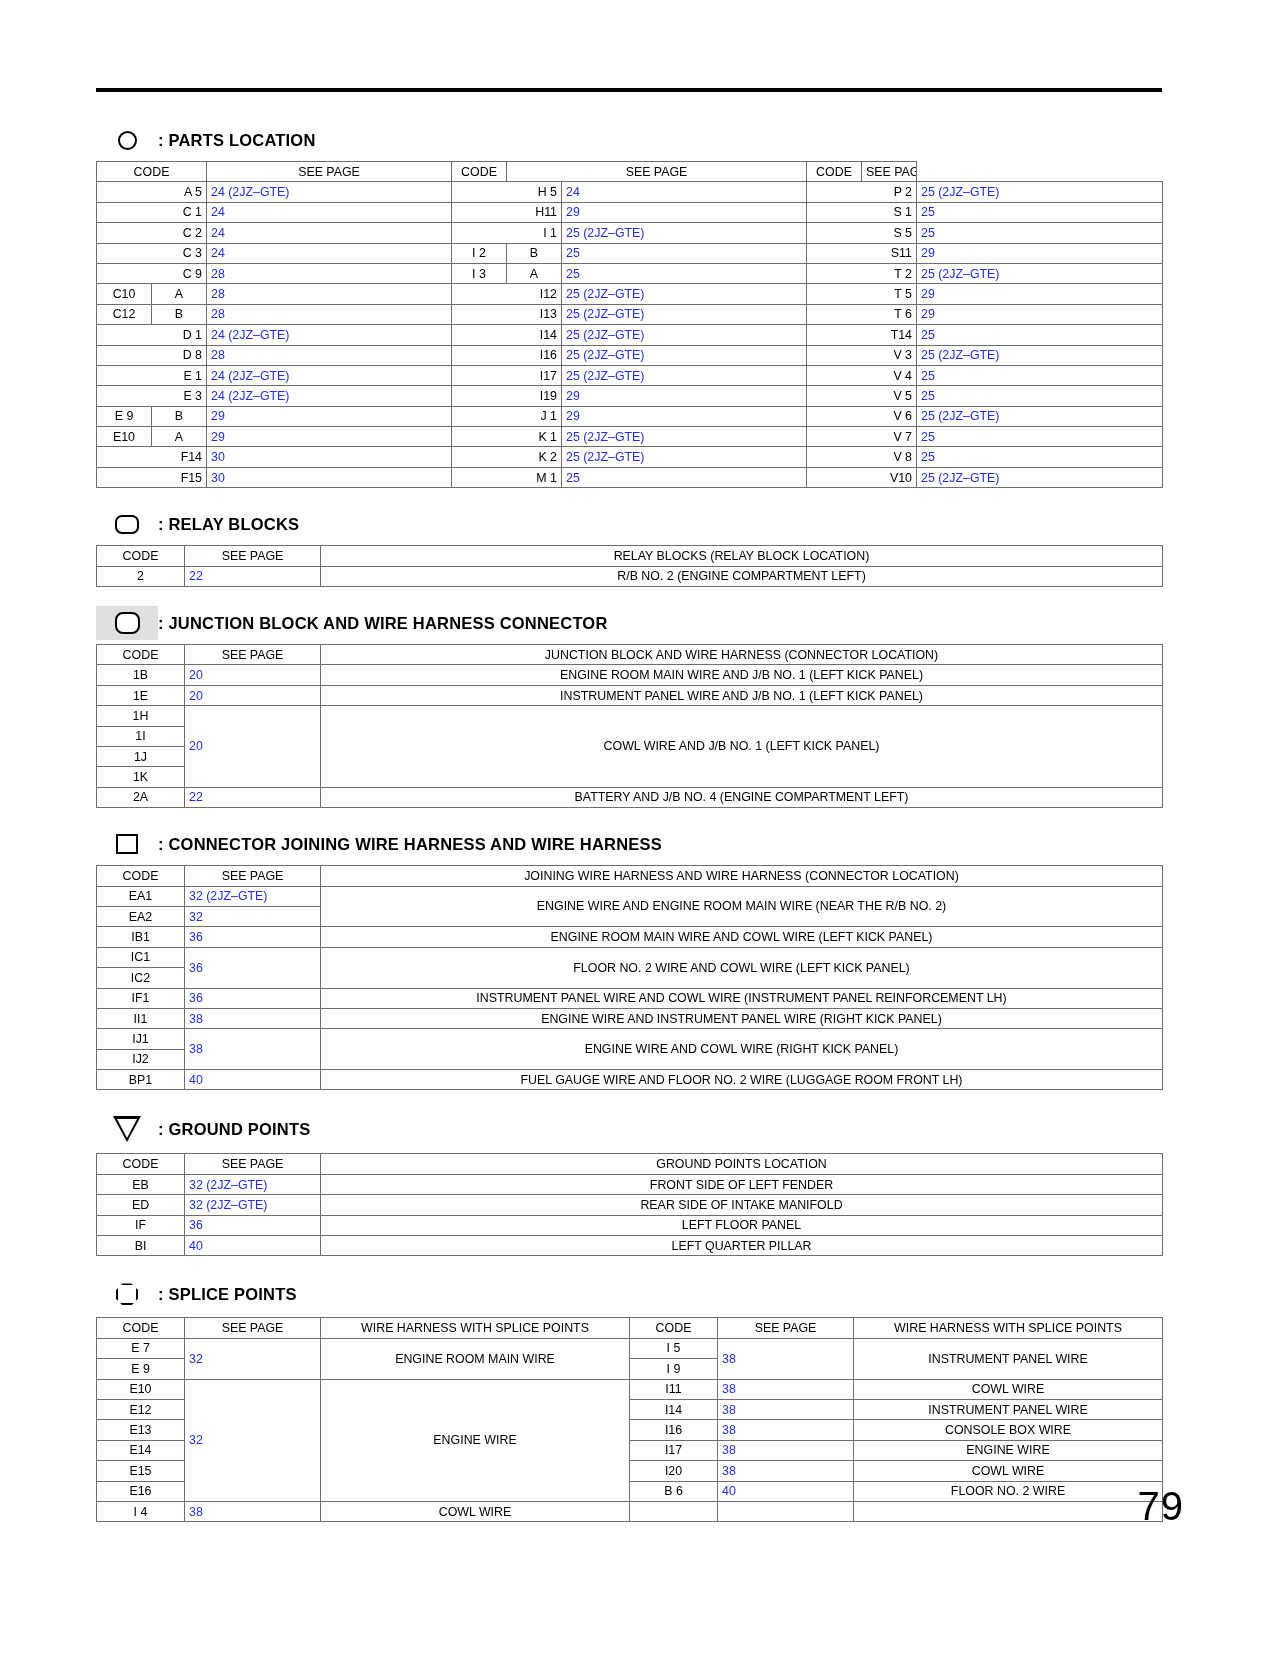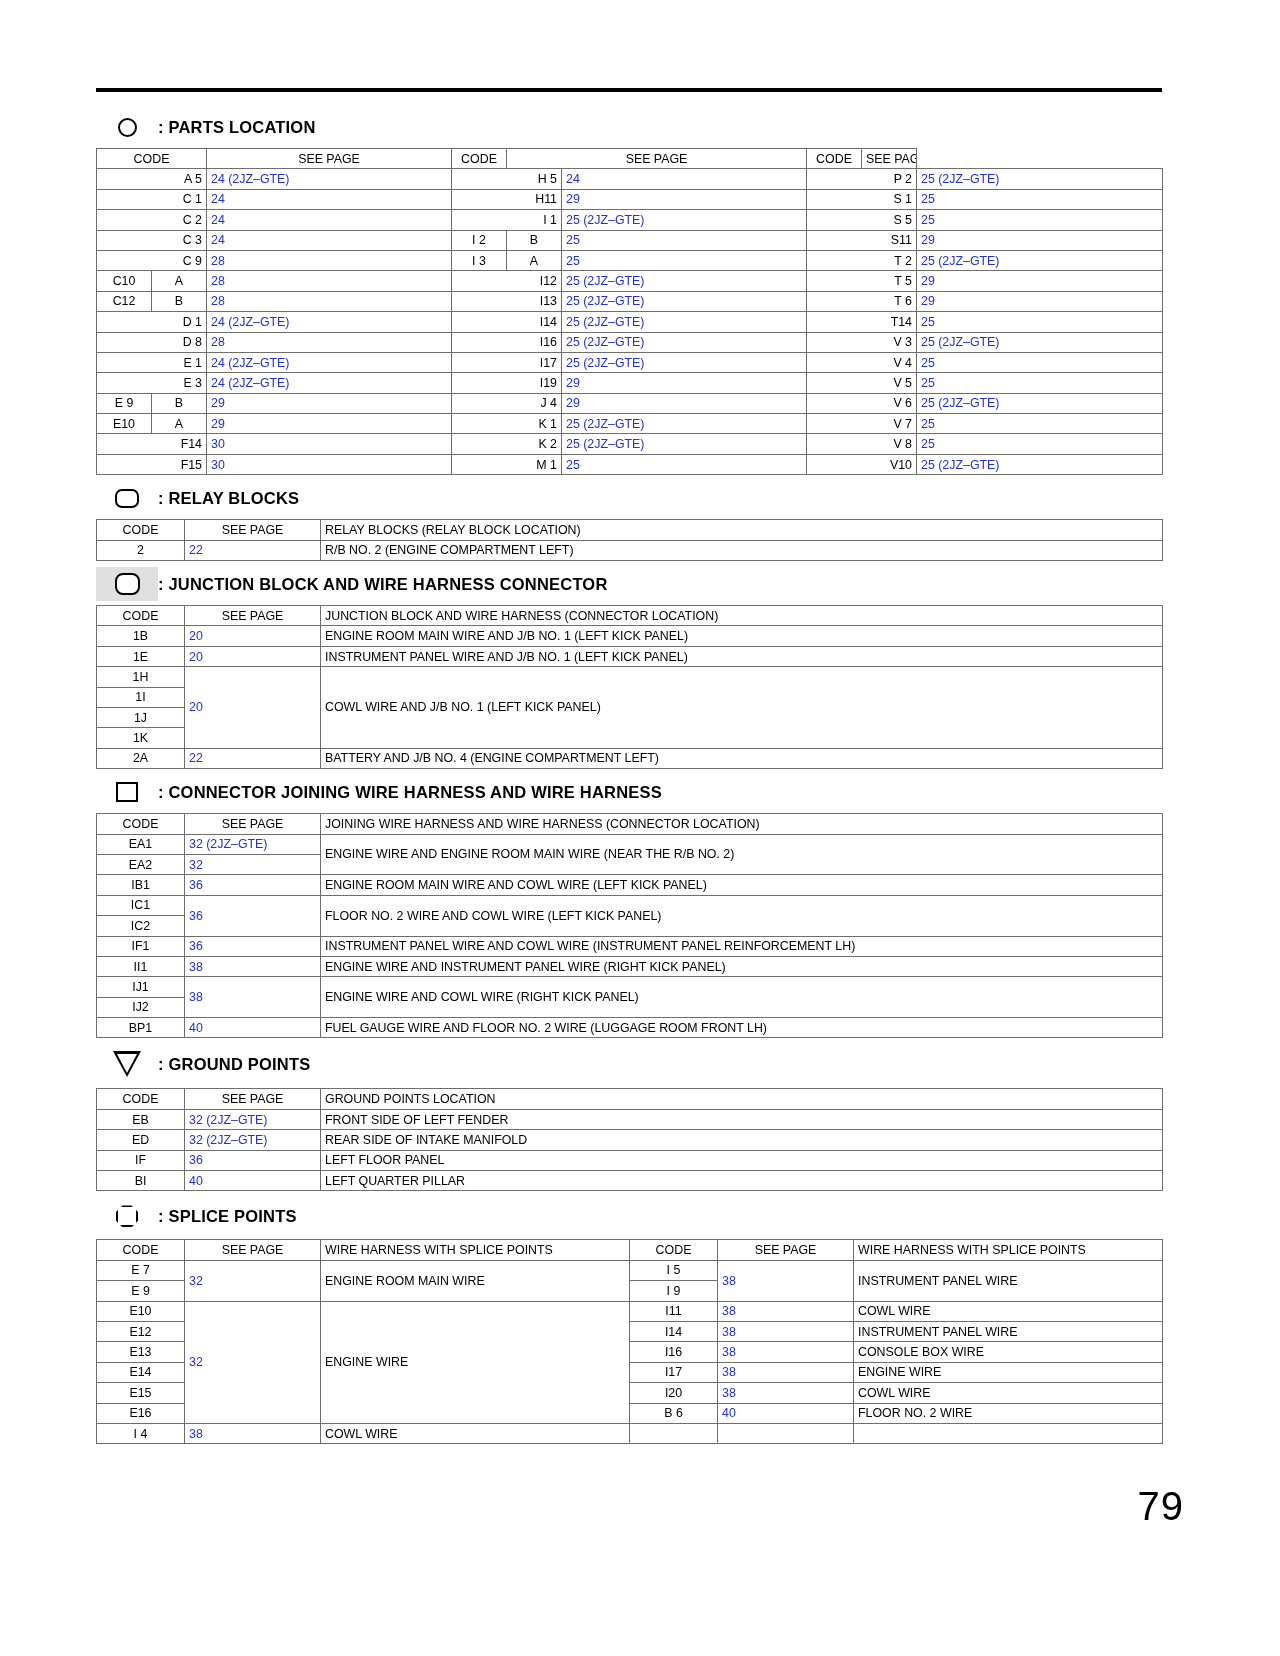--- a/index.html
+++ b/index.html
@@ -32,21 +32,21 @@
     left: 96px;
     top: 104px;
     width: 1066px;
   }
 
   
   .sec-head {
     display: flex;
     align-items: center;
     height: 34px;
-    margin-top: 6px;
+    margin-top: 19px;
     margin-bottom: 4px;
   }
   .sec-head .sym-wrap {
     width: 62px;
     display: flex;
     align-items: center;
     justify-content: center;
     flex: 0 0 62px;
   }
   .sec-head .sym-wrap.shaded {
@@ -128,21 +128,21 @@
     font-size: 12.4px;
     font-weight: normal;
     vertical-align: middle;
     overflow: hidden;
     white-space: nowrap;
   }
   .hdr { text-align: center; font-size: 12.4px; }
   .code { text-align: center; font-weight: bold; font-size: 12.8px; }
   .sub  { text-align: center; font-weight: normal; font-size: 12.4px; }
   .page-ref { color: #2230d8; text-align: left; padding-left: 7px; }
-  .desc { text-align: left; padding-left: 7px; margin-top: 33px; }
+  .desc { text-align: center; padding-left: 7px; margin-top: 33px; }
 
   .code-span2 { text-align: right; font-weight: bold; font-size: 12.8px; }
 
   
   .folio {
     position: absolute;
     right: 96px;
     top: 1484px;
     font-size: 40px;
     font-weight: normal;
@@ -274,21 +274,21 @@
             <td class="page-ref">24 (2JZ–GTE)</td>
             <td class="code-span2" colspan="2">I19</td>
             <td class="page-ref">29</td>
             <td class="code-span2" colspan="2">V 5</td>
             <td class="page-ref">25</td>
           </tr>
           <tr>
             <td class="code">E 9</td>
             <td class="sub">B</td>
             <td class="page-ref">29</td>
-            <td class="code-span2" colspan="2">J 4</td>
+            <td class="code-span2" colspan="2">J 1</td>
             <td class="page-ref">29</td>
             <td class="code-span2" colspan="2">V 6</td>
             <td class="page-ref">25 (2JZ–GTE)</td>
           </tr>
           <tr>
             <td class="code">E10</td>
             <td class="sub">A</td>
             <td class="page-ref">29</td>
             <td class="code-span2" colspan="2">K 1</td>
             <td class="page-ref">25 (2JZ–GTE)</td>

